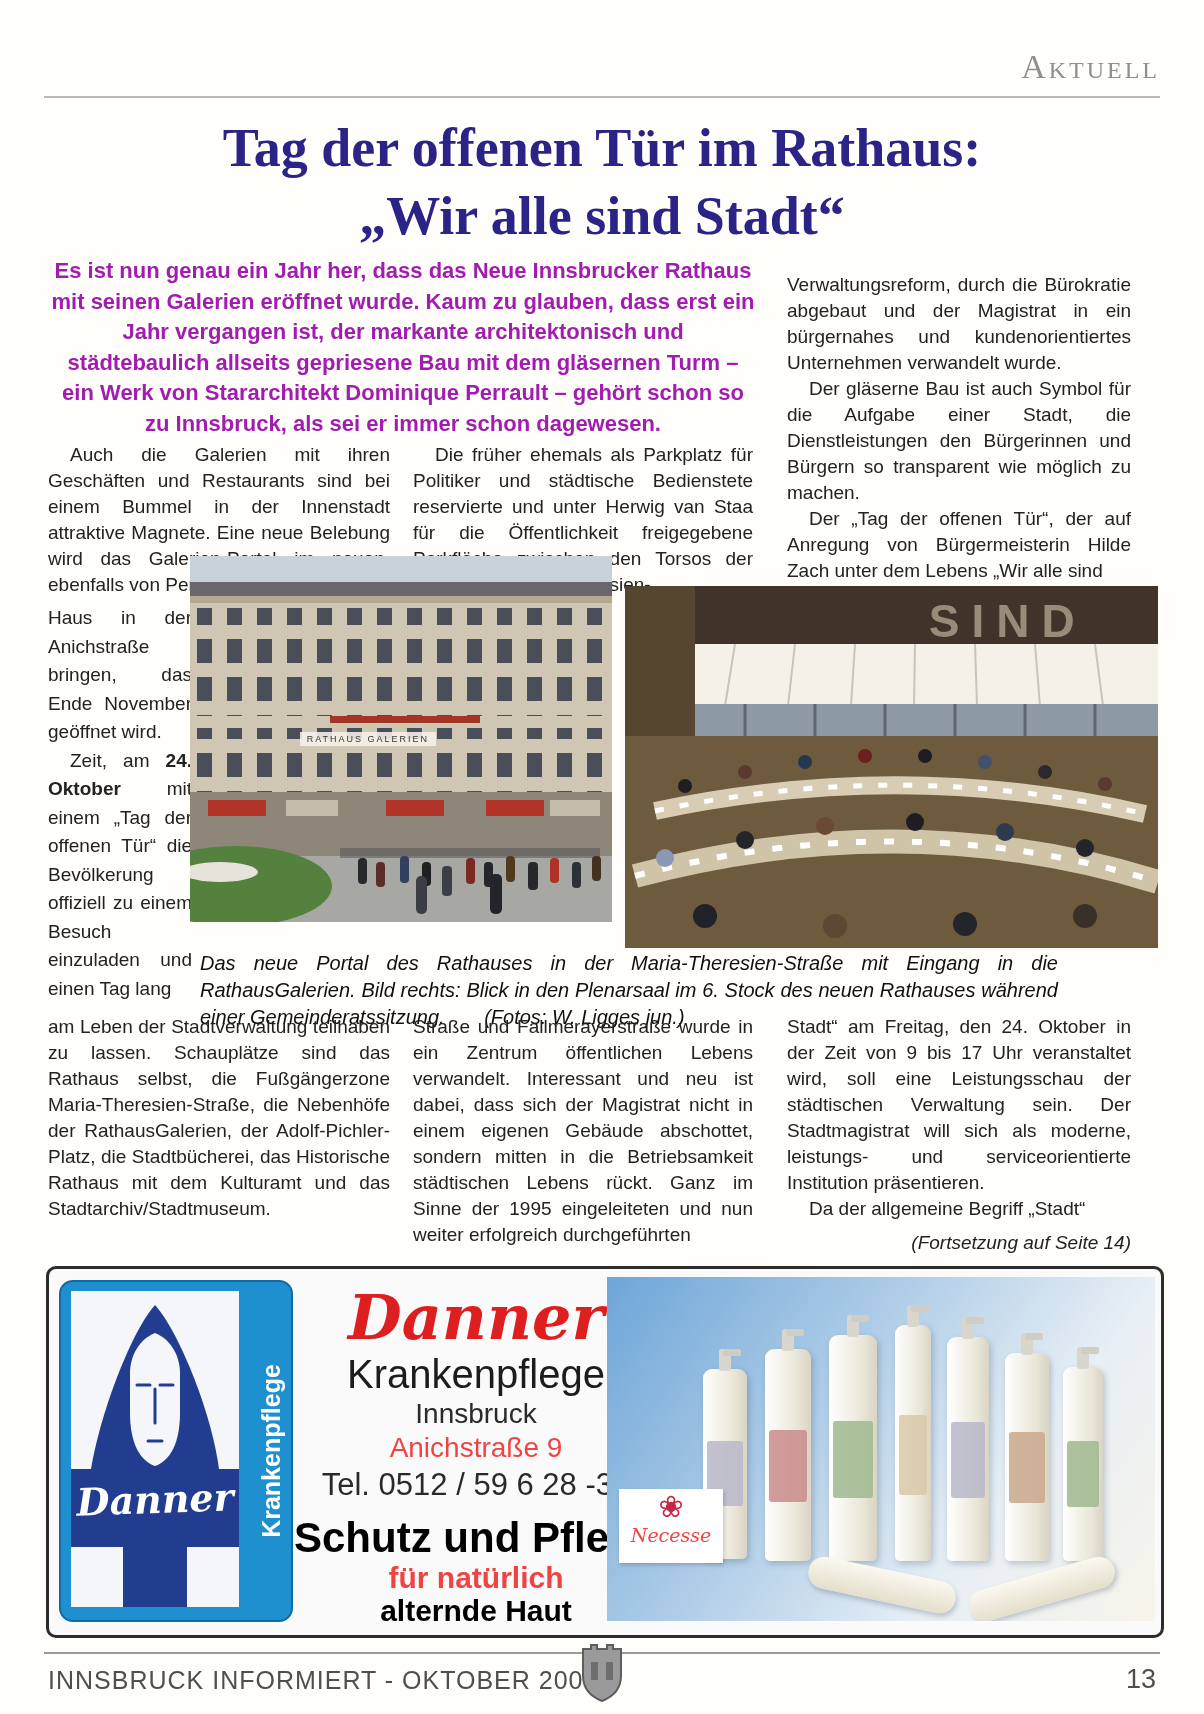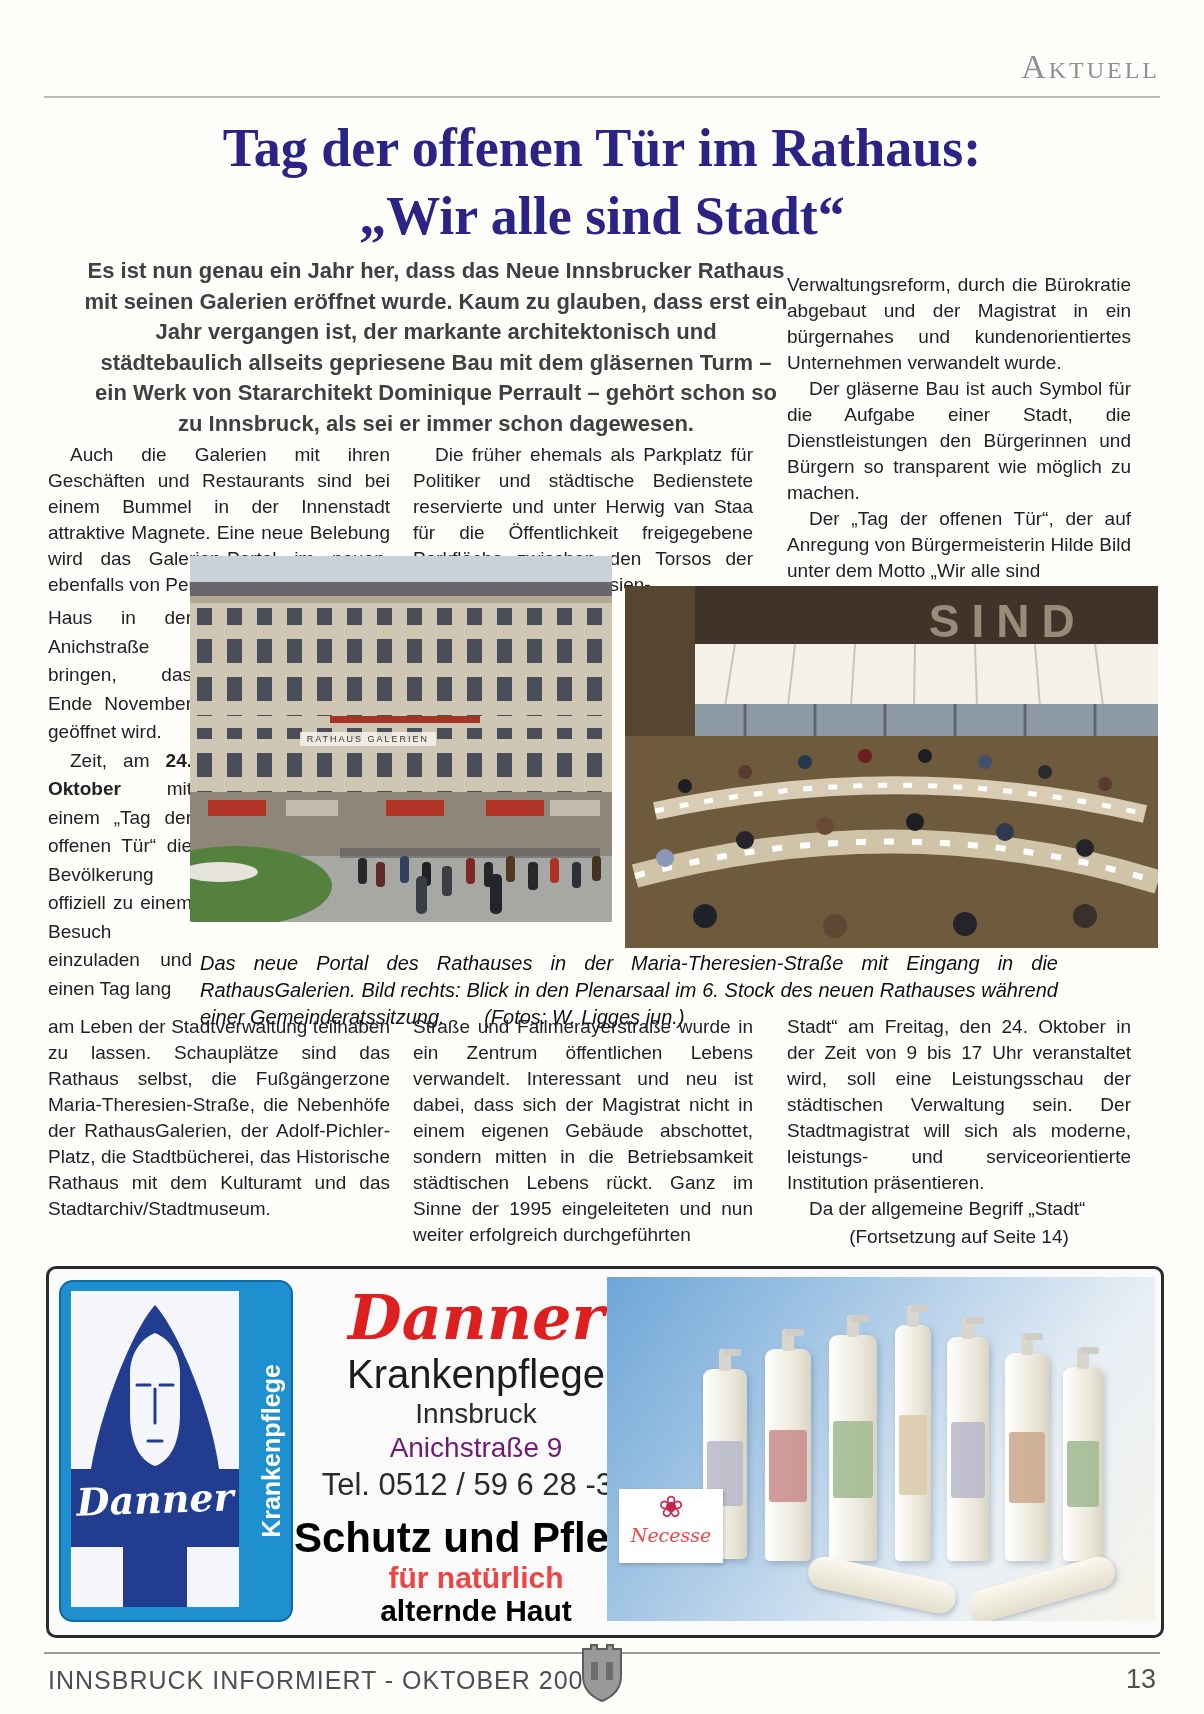--- a/index.html
+++ b/index.html
@@ -15,29 +15,29 @@
   
   .title{left:0;width:1204px;text-align:center;font-family:"Liberation Serif",serif;
     font-weight:bold;color:#2b2486;font-size:54px;line-height:60px;}
   .title1{top:118px;} .title2{top:186px;}
 
   
   .body-block{font-size:19px;line-height:26px;text-align:justify;color:#222;}
   .body-block p{margin:0;}
   .body-block p.ind{text-indent:22px;}
   .lead{left:50px;top:256px;width:706px;font-size:22px;line-height:30.5px;
-        font-weight:bold;text-align:center;color:#404040;margin-left:33px;}
+        font-weight:bold;text-align:center;color:#a21caf;}
   .c3top{left:787px;top:272px;width:344px;}
   .c1top{left:48px;top:442px;width:342px;}
   .c2top{left:413px;top:442px;width:340px;}
   .c1narrow{left:48px;top:604px;width:144px;line-height:28.5px;}
   .c1bot{left:48px;top:1014px;width:342px;}
   .c2bot{left:413px;top:1014px;width:340px;}
   .c3bot{left:787px;top:1014px;width:344px;}
-  .continuation{display:block;text-align:center;margin-top:2px;}
+  .continuation{display:block;text-align:right;font-style:italic;margin-top:8px;}
 
   
   .photo{overflow:hidden;background:#888;}
   .photoL{left:190px;top:556px;width:422px;height:366px;}
   .photoR{left:625px;top:586px;width:533px;height:362px;}
   .photo svg{display:block;}
   .photo-sign{position:absolute;left:26%;top:48%;font-size:9px;letter-spacing:2px;
     color:#3a342c;background:rgba(246,243,234,.88);padding:2px 7px;white-space:nowrap;}
   .wall-text{position:absolute;left:57%;top:8px;font-weight:bold;font-size:46px;
     letter-spacing:12px;color:#ded5b8;opacity:.55;}
@@ -56,21 +56,21 @@
     font-family:"DejaVu Serif",serif;font-style:italic;font-weight:bold;font-size:38px;
     color:#ffffff;transform:rotate(-2deg);}
   .logo-vert{position:absolute;right:5px;top:50%;writing-mode:vertical-rl;
     transform:translateY(-50%) rotate(180deg);color:#fff;font-weight:bold;font-size:25px;}
 
   .ad-center{position:absolute;left:244px;top:16px;width:366px;text-align:center;}
   .ad-brand{font-family:"DejaVu Serif",serif;font-style:italic;font-weight:bold;
     font-size:62px;line-height:66px;color:#dd1f1f;}
   .ad-service{font-size:40px;line-height:46px;color:#1c1c1c;}
   .ad-city{font-size:28px;line-height:34px;color:#2a2a2a;}
-  .ad-street{font-size:28px;line-height:34px;color:#701a75;}
+  .ad-street{font-size:28px;line-height:34px;color:#ef4444;}
   .ad-phone{font-size:31px;line-height:40px;color:#2a2a2a;}
   .ad-claim1{margin-top:10px;font-size:42px;line-height:46px;font-weight:bold;color:#000;}
   .ad-claim2{font-size:30px;line-height:33px;font-weight:bold;color:#ef4444;}
   .ad-claim3{font-size:30px;line-height:33px;font-weight:bold;color:#000;}
 
   .ad-product{position:absolute;right:6px;top:8px;width:548px;height:344px;overflow:hidden;
     background:linear-gradient(125deg,#6ea6d8 0%,#a9c9e6 35%,#e8eff5 70%,#f7f4ea 100%);}
   .bottle{position:absolute;background:linear-gradient(90deg,#ffffff,#eae6d8 70%,#d9d4c4);
     border-radius:9px 9px 5px 5px;box-shadow:2px 3px 6px rgba(40,60,90,.25);}
   .bottle .pump{position:absolute;top:-20px;left:50%;transform:translateX(-50%);
@@ -102,21 +102,21 @@
   <div class="abs header-rule"></div>
 
   <div class="abs title title1">Tag der offenen Tür im Rathaus:</div>
   <div class="abs title title2">„Wir alle sind Stadt“</div>
 
   <div class="abs body-block lead">Es ist nun genau ein Jahr her, dass das Neue Innsbrucker Rathaus mit seinen Galerien eröffnet wurde. Kaum zu glauben, dass erst ein Jahr vergangen ist, der markante architektonisch und städtebaulich allseits gepriesene Bau mit dem gläsernen Turm – ein Werk von Stararchitekt Dominique Perrault – gehört schon so zu Innsbruck, als sei er immer schon dagewesen.</div>
 
   <div class="abs body-block c3top">
     <p>Verwaltungsreform, durch die Bürokratie abgebaut und der Magistrat in ein bürgernahes und kundenorientiertes Unternehmen verwandelt wurde.</p>
     <p class="ind">Der gläserne Bau ist auch Symbol für die Aufgabe einer Stadt, die Dienstleistungen den Bürgerinnen und Bürgern so transparent wie möglich zu machen.</p>
-    <p class="ind">Der „Tag der offenen Tür“, der auf Anregung von Bürgermeisterin Hilde Bild unter dem Motto „Wir alle sind</p>
+    <p class="ind">Der „Tag der offenen Tür“, der auf Anregung von Bürgermeisterin Hilde Zach unter dem Lebens „Wir alle sind</p>
   </div>
 
   <div class="abs body-block c1top">
     <p class="ind">Auch die Galerien mit ihren Geschäften und Restaurants sind bei einem Bummel in der Innenstadt attraktive Magnete. Eine neue Belebung wird das Galerien-Portal im neuen, ebenfalls von Perrault geplanten</p>
   </div>
 
   <div class="abs body-block c2top">
     <p class="ind">Die früher ehemals als Parkplatz für Politiker und städtische Bedienstete reservierte und unter Herwig van Staa für die Öffentlichkeit freigegebene Parkfläche zwischen den Torsos der Rathäuser Maria-Theresien-</p>
   </div>
 

